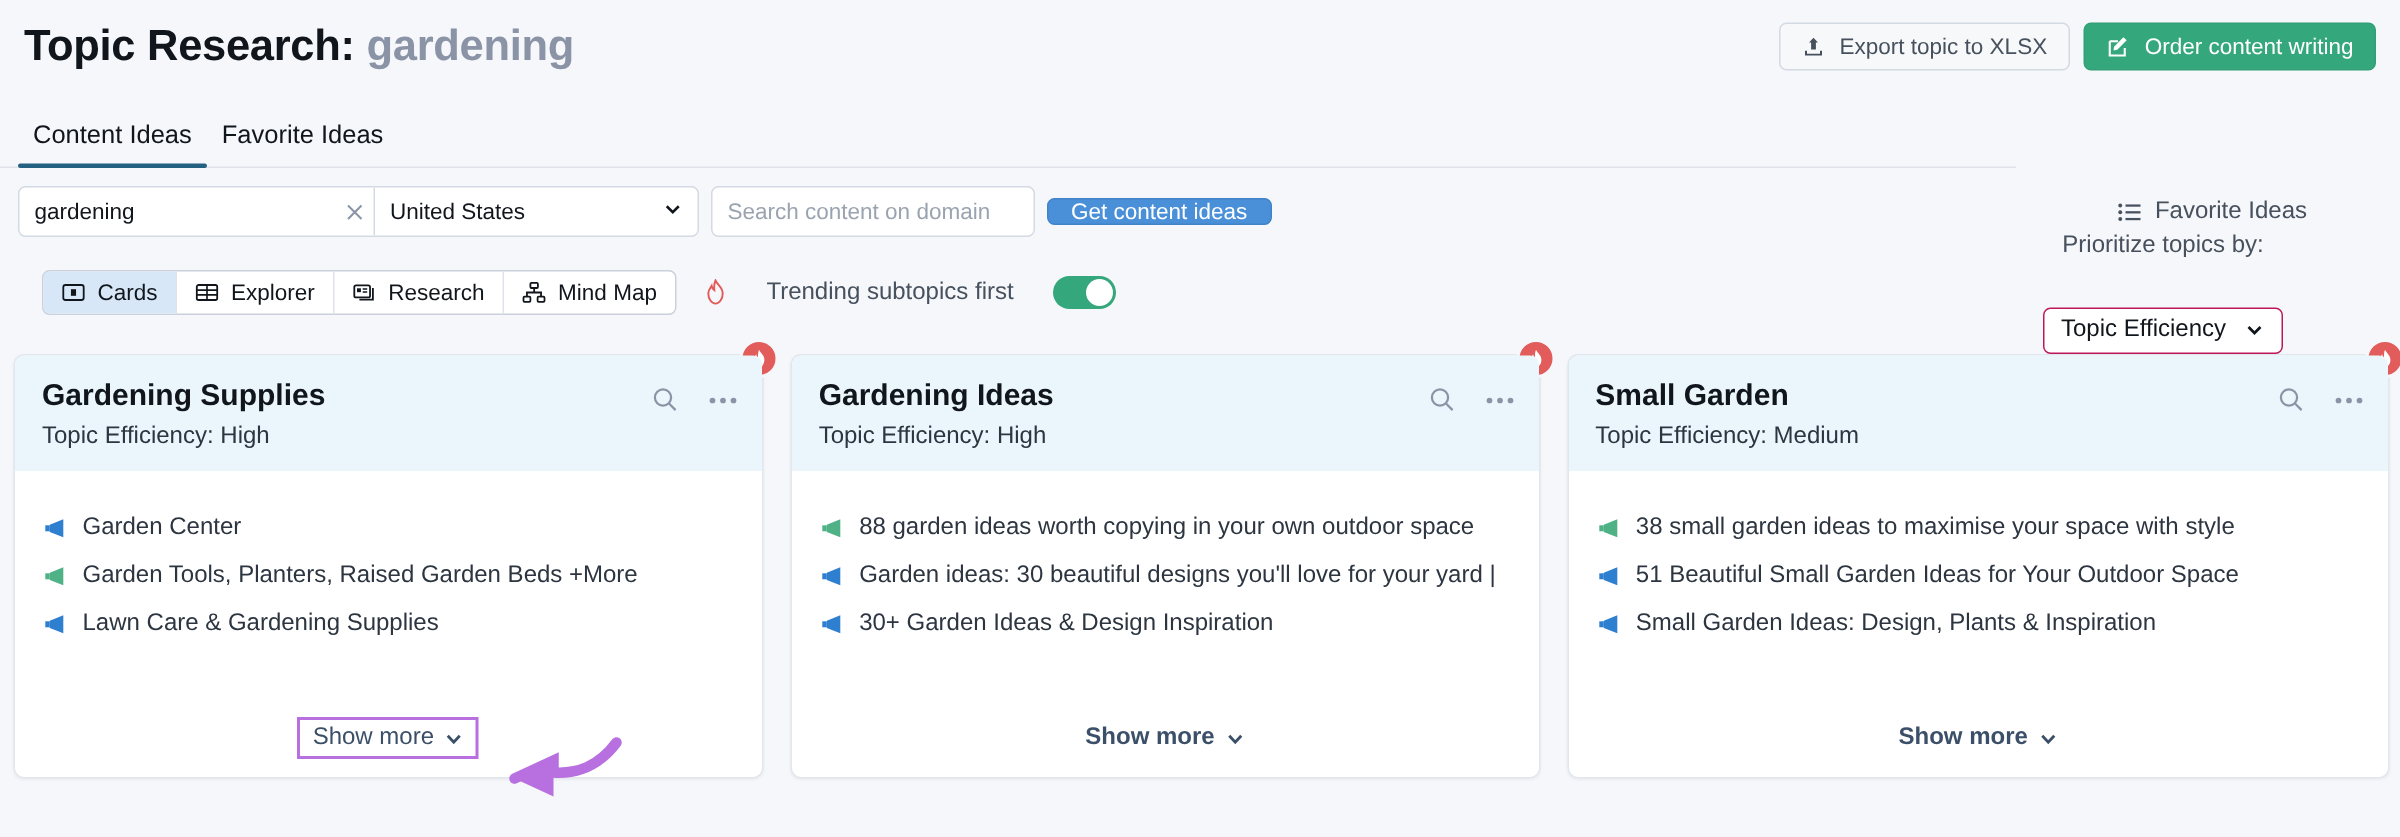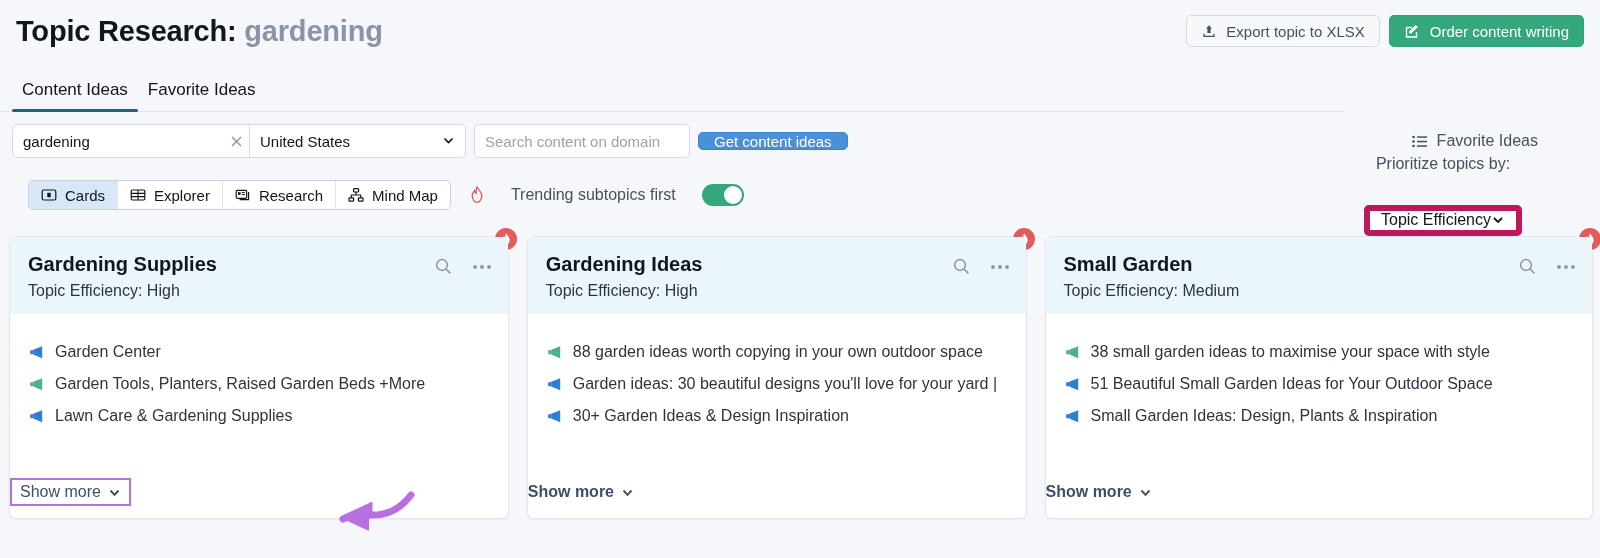--- a/index.html
+++ b/index.html
@@ -120,22 +120,22 @@
   }
   .toggle .knob {
     position: absolute; top: 2px; right: 2px; width: 18px; height: 18px;
     border-radius: 50%; background: #fff;
   }
   .prioritize {
     margin-left: auto; display: inline-flex; align-items: center; gap: 10px;
     font-size: 16px; color: #47515e; padding-right: 50px; flex-direction: column;
   }
   .prio-select {
-    display: inline-flex; align-items: center; gap: 0;
-    height: 31px; padding: 0 11px; border: 6px solid #be185d;
+    display: inline-flex; align-items: center; gap: 12px;
+    height: 31px; padding: 0 11px; border: 1px solid #be185d;
     border-radius: 5px; background: #fff; color: #11151c; font-size: 16px;
     cursor: pointer;
     margin-top: 22px;
   }
 
   
   .cards {
     position: absolute; left: 9px; top: 236px;
     width: 1584px; display: flex; gap: 18px;
   }
@@ -163,21 +163,21 @@
     width: 26px; height: 26px; border-radius: 50%;
     background: #e25c5c; border: 2px solid #f5f7fa;
     display: flex; align-items: center; justify-content: center;
   }
   .card-body { padding: 22px 18px 0 18px; min-height: 152px; }
   .idea-row {
     display: flex; align-items: center; gap: 11px;
     height: 32px; font-size: 16px; color: #2c3540;
   }
   .card-foot {
-    display: flex; justify-content: flex-start; align-items: center;
+    display: flex; justify-content: center; align-items: center;
     height: 52px;
   }
   .show-more {
     display: inline-flex; align-items: center; gap: 7px;
     font-size: 16px; font-weight: bold; color: #3b5068; cursor: pointer;
   }
   .show-more.highlight {
     border: 2px solid #b86fe0; padding: 3px 8px; color: #3b5068;
     font-weight: normal;
   }

